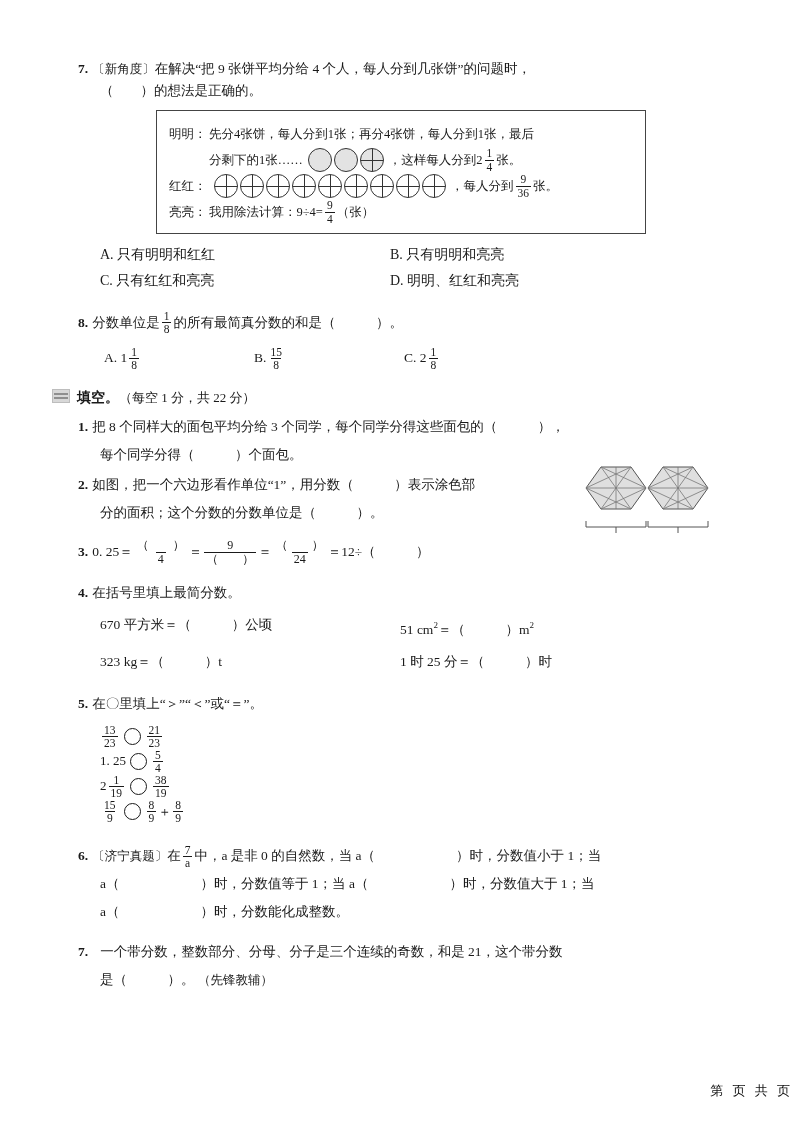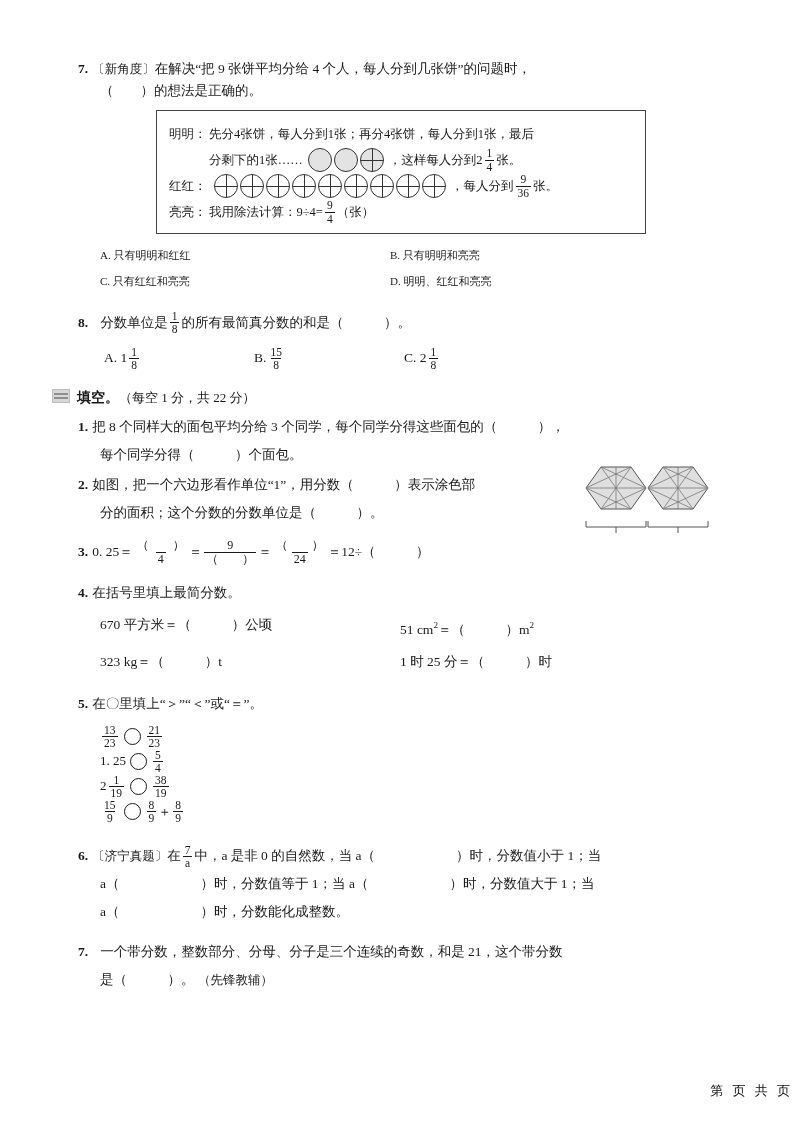--- a/index.html
+++ b/index.html
@@ -57,21 +57,21 @@
     display:inline-block;width:22px;height:22px;border-radius:50%;
     border:1px solid #333;background:#e3e3e3;margin:0 1px;vertical-align:middle;
     position:relative;
   }
   .circ.white{background:#ffffff;}
   .circ .v{position:absolute;left:50%;top:0;width:1px;height:100%;background:#333;}
   .circ .h{position:absolute;top:50%;left:0;height:1px;width:100%;background:#333;}
   .circgrp{display:inline-flex;align-items:center;margin:0 4px;}
 
   
-  .opts{display:flex;margin-left:22px;font-size:11px;line-height:26px;}
+  .opts{display:flex;margin-left:22px;font-size:14px;line-height:26px;}
   .opts .c1{width:290px;}
   .optrow{display:flex;margin-left:26px;font-size:13.5px;line-height:30px;align-items:flex-end;}
   .o{width:150px;}
 
   
   .sec{
     display:flex;align-items:flex-start;margin:16px 0 6px 0;font-size:14px;font-weight:bold;
   }
   .sec .mark{
     width:18px;height:14px;margin-right:7px;margin-left:-26px;
@@ -215,21 +215,21 @@
       <div>B. 只有明明和亮亮</div>
     </div>
     <div class="opts">
       <div class="c1">C. 只有红红和亮亮</div>
       <div>D. 明明、红红和亮亮</div>
     </div>
 
     <div class="q" style="margin-top:16px;">
       <div class="row" style="align-items:center;">
         <span class="qnum">8.</span>
-        <span style="margin-left:12px;display:inline-flex;align-items:center;">
+        <span style="margin-left:4px;display:inline-flex;align-items:center;">
           <span>分数单位是</span>
           <span class="frac">
             <span class="num">1</span>
             <span class="den">8</span>
           </span>
           <span>的所有最简真分数的和是（　　　）。</span>
         </span>
       </div>
     </div>
 

